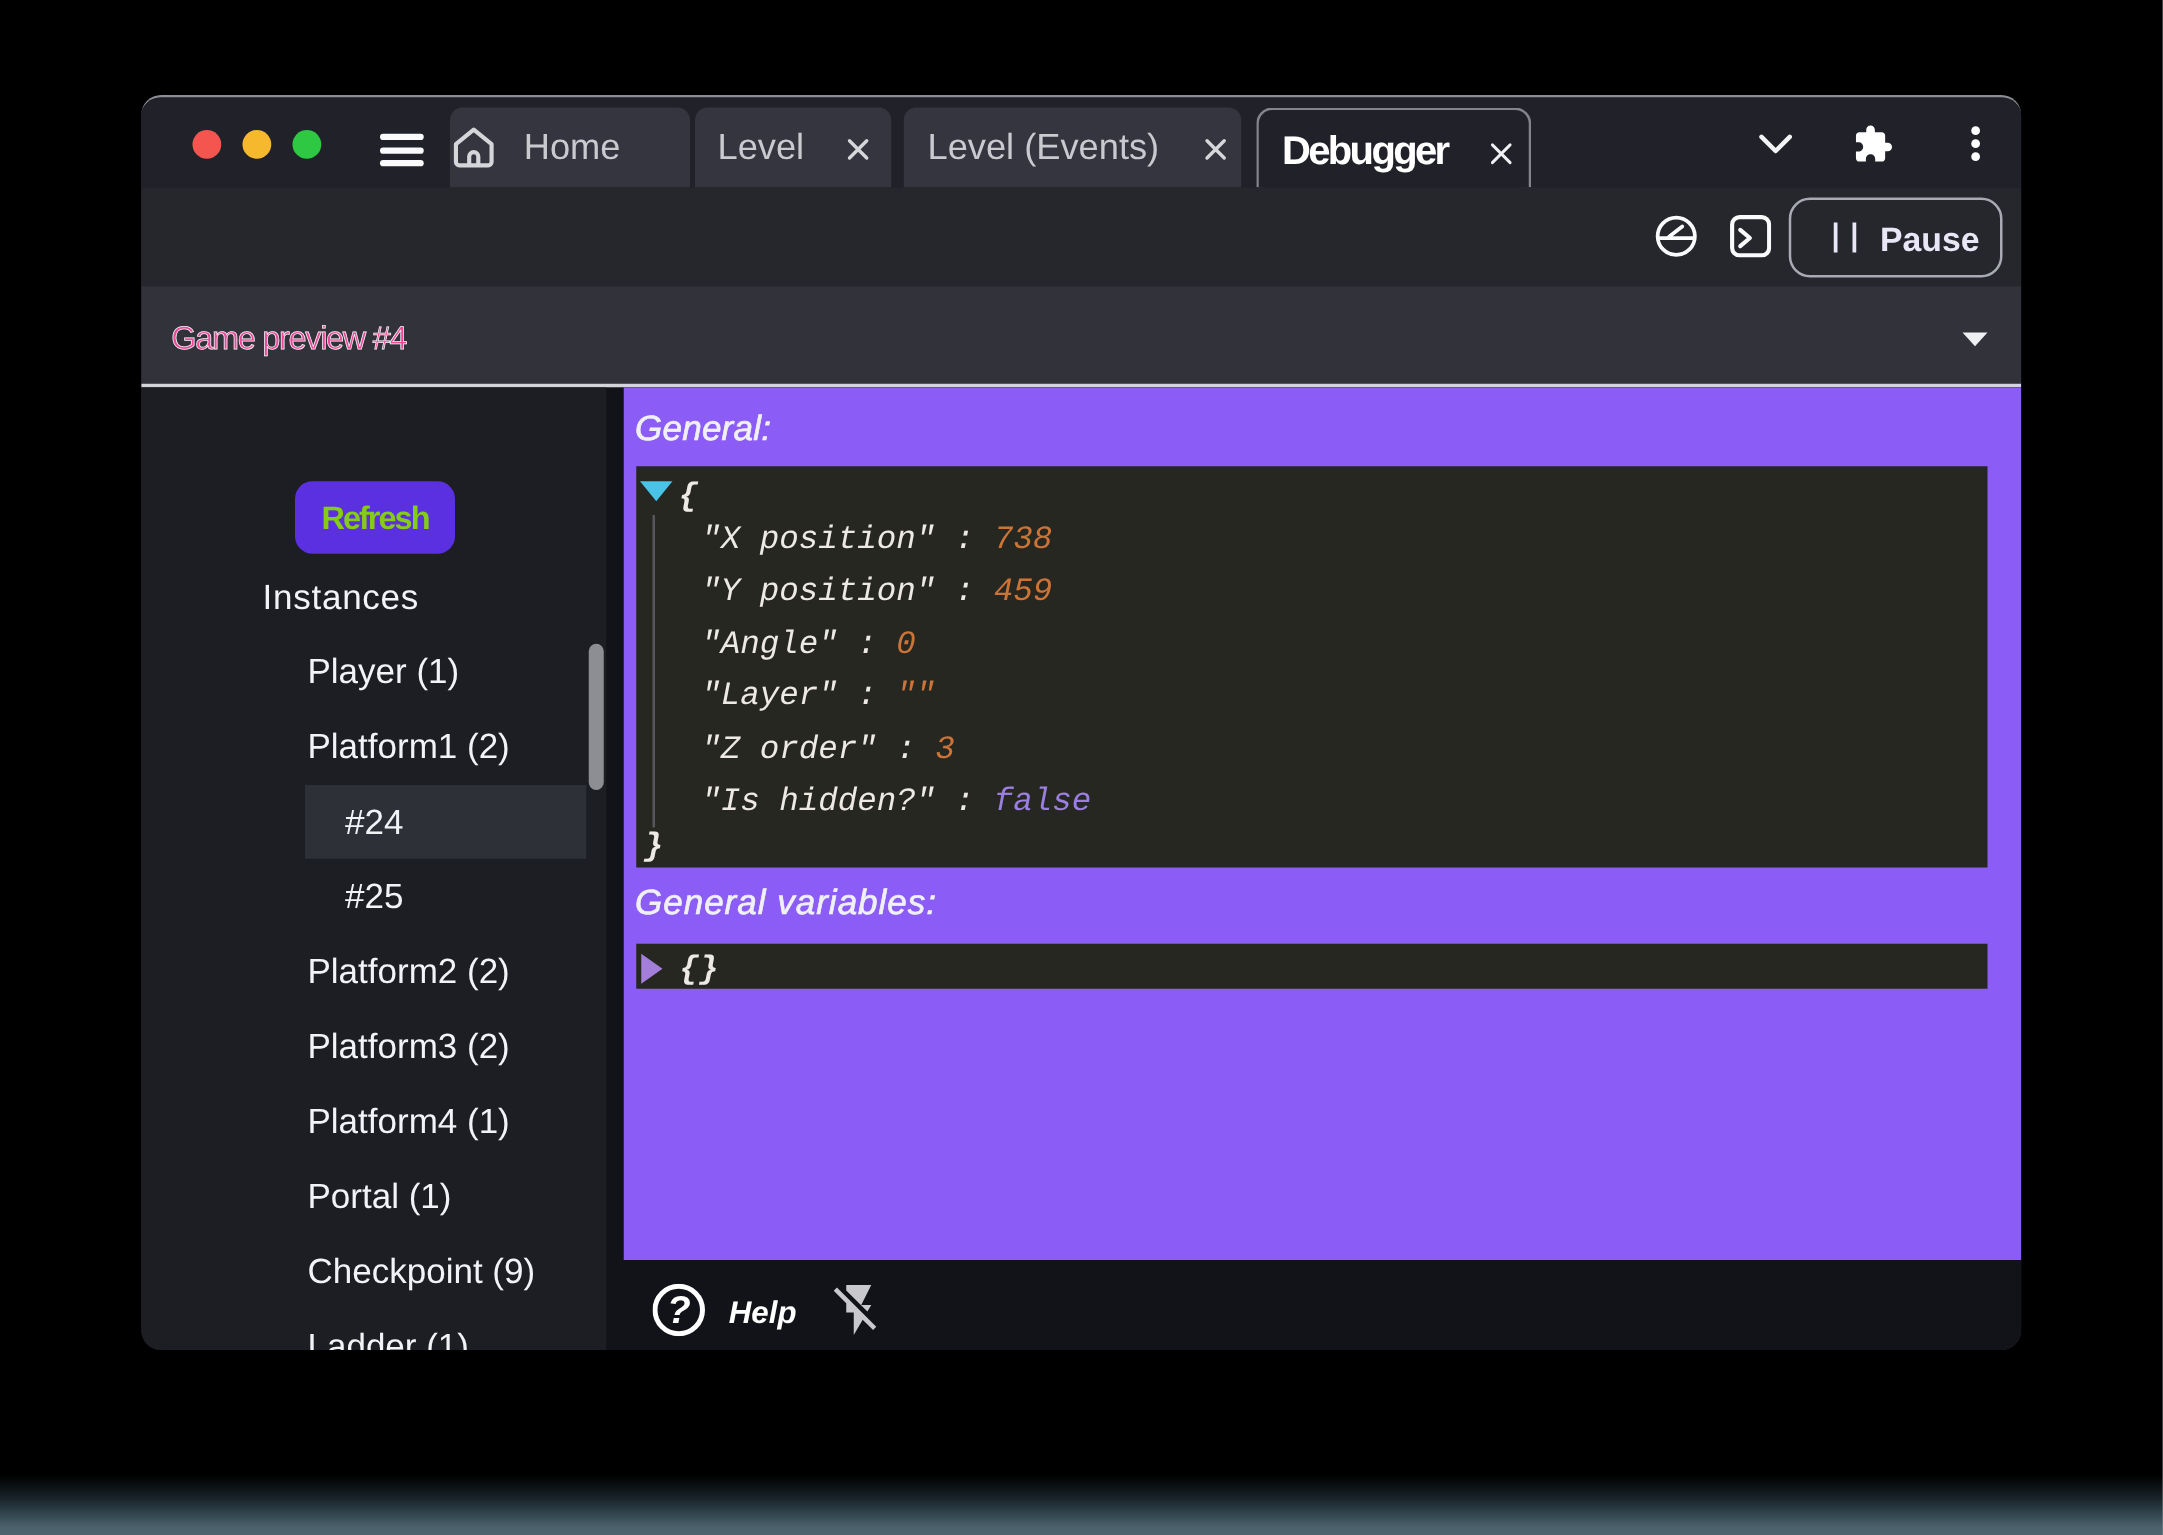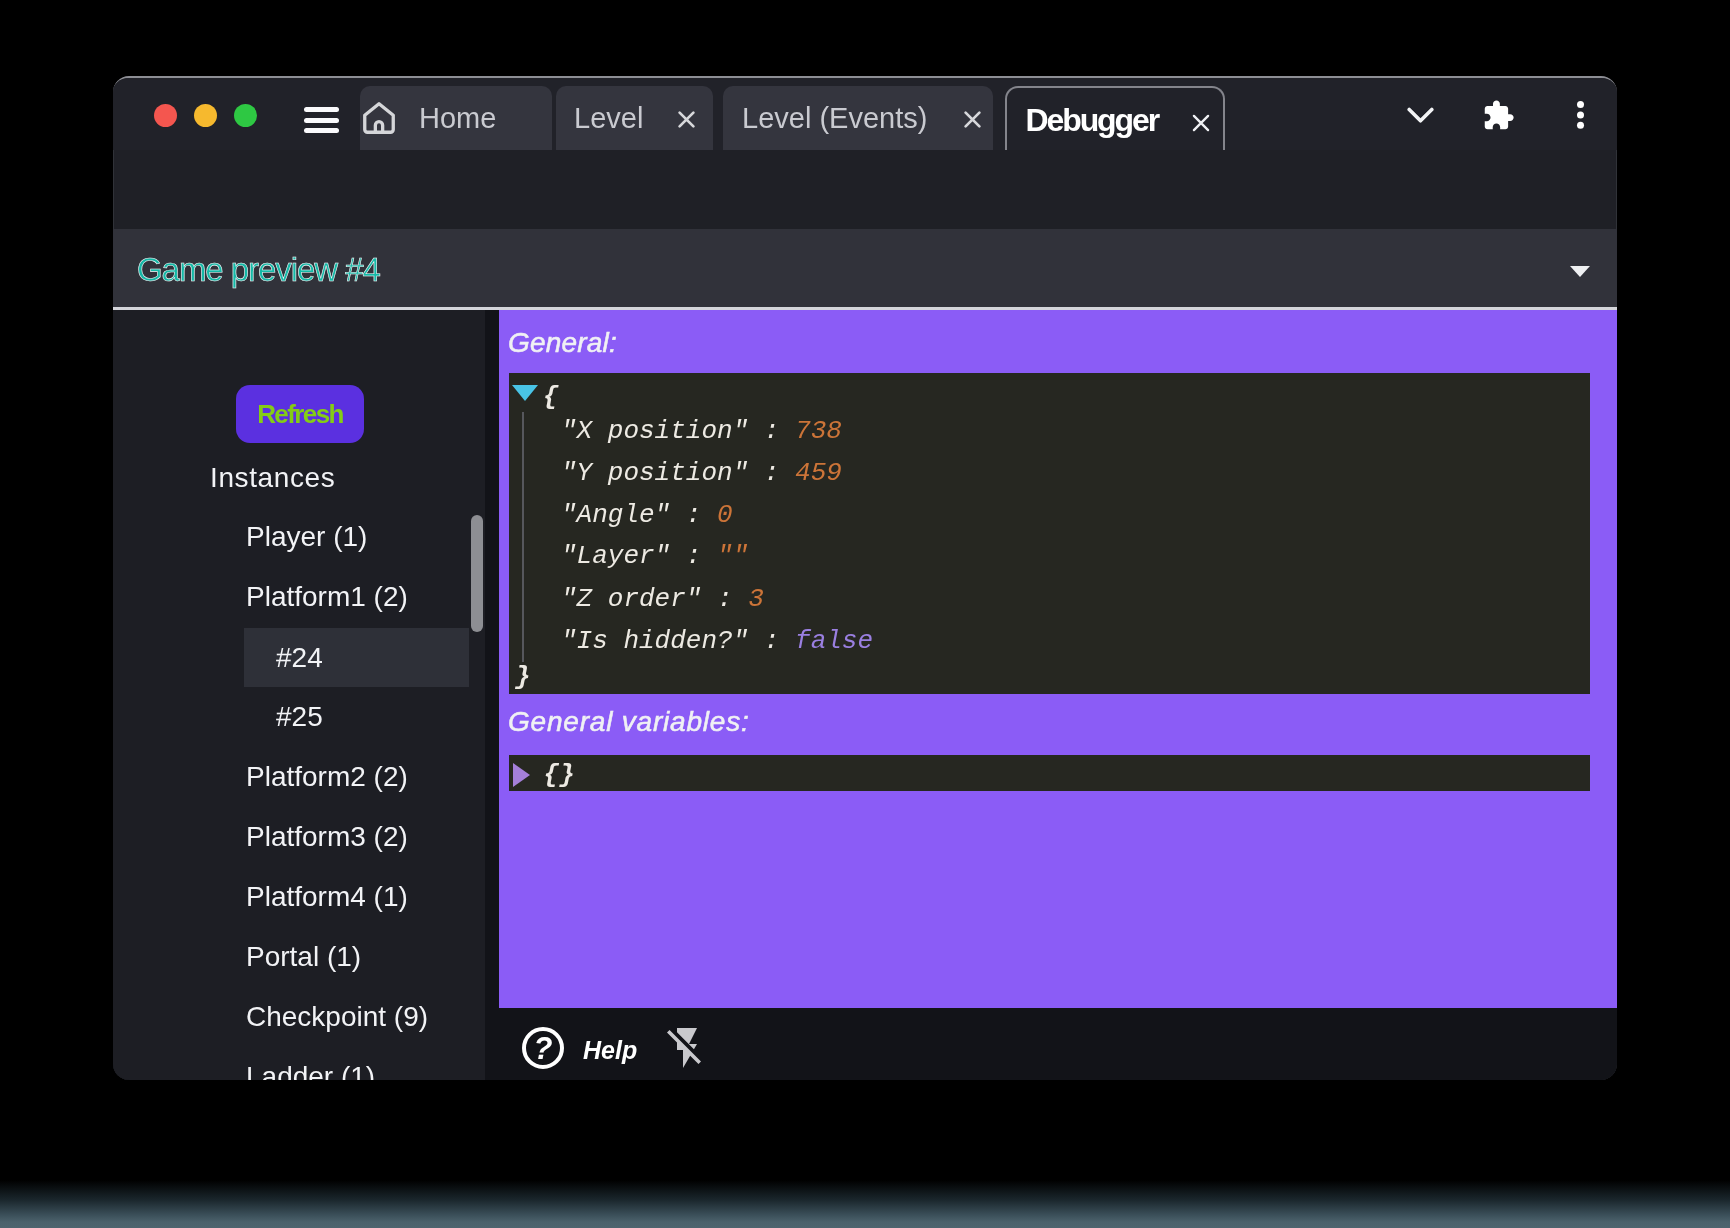--- a/index.html
+++ b/index.html
@@ -90,23 +90,38 @@
 
     <svg class="abs" style="left:1294px; top:30.5px;" width="27" height="17" viewBox="0 0 27 17" fill="none" stroke="#f2f3f5" stroke-width="3.6" stroke-linecap="round" stroke-linejoin="round">
         <path d="M2.2 2.5 13.5 13.8 24.8 2.5"></path>
       </svg>
     <svg class="abs" style="left:1369px; top:22.5px;" width="33" height="33" viewBox="0 0 24 24" fill="#fff">
         <path d="M20.5 11H19V7c0-1.1-.9-2-2-2h-4V3.5C13 2.12 11.88 1 10.5 1S8 2.12 8 3.5V5H4c-1.1 0-1.99.9-1.99 2v3.8H3.5c1.49 0 2.7 1.21 2.7 2.7s-1.21 2.7-2.7 2.7H2V20c0 1.1.9 2 2 2h3.8v-1.5c0-1.49 1.21-2.7 2.7-2.7 1.49 0 2.7 1.21 2.7 2.7V22H17c1.1 0 2-.9 2-2v-4h1.5c1.38 0 2.5-1.12 2.5-2.5S21.88 11 20.5 11z"></path>
       </svg>
     <div class="abs" style="left:1463.5px; top:24.5px; width:7px; height:7px; border-radius:50%; background:#fff; box-shadow:0 10.4px 0 #fff, 0 20.8px 0 #fff;"></div>
   </div>
 
+  <div class="toolbar">
+    <svg class="abs" style="left:1210.5px; top:21.5px;" width="34" height="34" viewBox="0 0 34 34" fill="none" stroke="#fafbfd" stroke-width="3">
+      <circle cx="17" cy="17" r="14.9"></circle>
+      <path d="M3.4 18.4 H30.6 M11.2 17.4 L21.8 9.2" stroke-linecap="round"></path>
+    </svg>
+    <svg class="abs" style="left:1271px; top:21.5px;" width="33" height="34" viewBox="0 0 33 34" fill="none" stroke="#fafbfd">
+      <rect x="1.7" y="1.7" width="29.6" height="30.6" rx="6" stroke-width="3.3"></rect>
+      <path d="M8.2 11.9 15.9 18.4 8.2 24.9" stroke-width="3.3" stroke-linecap="round" stroke-linejoin="round" fill="none"></path>
+    </svg>
+    <div class="abs" style="left:1318px; top:8px; width:171px; height:64px; border:2px solid #a9abb4; border-radius:17px;">
+      <div class="abs" style="left:34px; top:18px; width:3px; height:24px; background:#e9e6f8;"></div>
+      <div class="abs" style="left:48.5px; top:18px; width:3px; height:24px; background:#e9e6f8;"></div>
+      <div class="abs" style="left:71px; top:1.5px; height:60px; line-height:60px; color:#e9e6f8; font-weight:700; font-size:27px;">Pause</div>
+    </div>
+  </div>
 
   <div class="preview">
-    <div class="abs" style="left:24px; top:1.5px; height:78px; line-height:78px; color:#14b8a6; font-size:33px; font-weight:400; -webkit-text-stroke:0.6px #f5f5f7; letter-spacing:-1.05px;">Game preview #4</div>
+    <div class="abs" style="left:24px; top:1.5px; height:78px; line-height:78px; color:#ec4899; font-size:26px; font-weight:400; -webkit-text-stroke:0.6px #f5f5f7; letter-spacing:-1.05px;">Game preview #4</div>
     <div class="abs" style="left:1457px; top:36.5px; width:0; height:0; border-left:10px solid transparent; border-right:10px solid transparent; border-top:11.5px solid #eff0f2;"></div>
   </div>
   <div class="sep"></div>
   <div class="content"></div>
 
   <div class="sidebar">
     <div class="abs" style="left:123px; top:75px; width:128px; height:58px; background:#5b30e0; border-radius:14px; text-align:center; line-height:58px; color:#84cc16; font-size:26px; font-weight:700; letter-spacing:-1.6px;">Refresh</div>
     <div class="treeitem" style="left:97px; top:149.5px; letter-spacing:0.6px;">Instances</div>
     <div class="treeitem" style="left:133px; top:209px;">Player (1)</div>
     <div class="treeitem" style="left:133px; top:269px;">Platform1 (2)</div>

